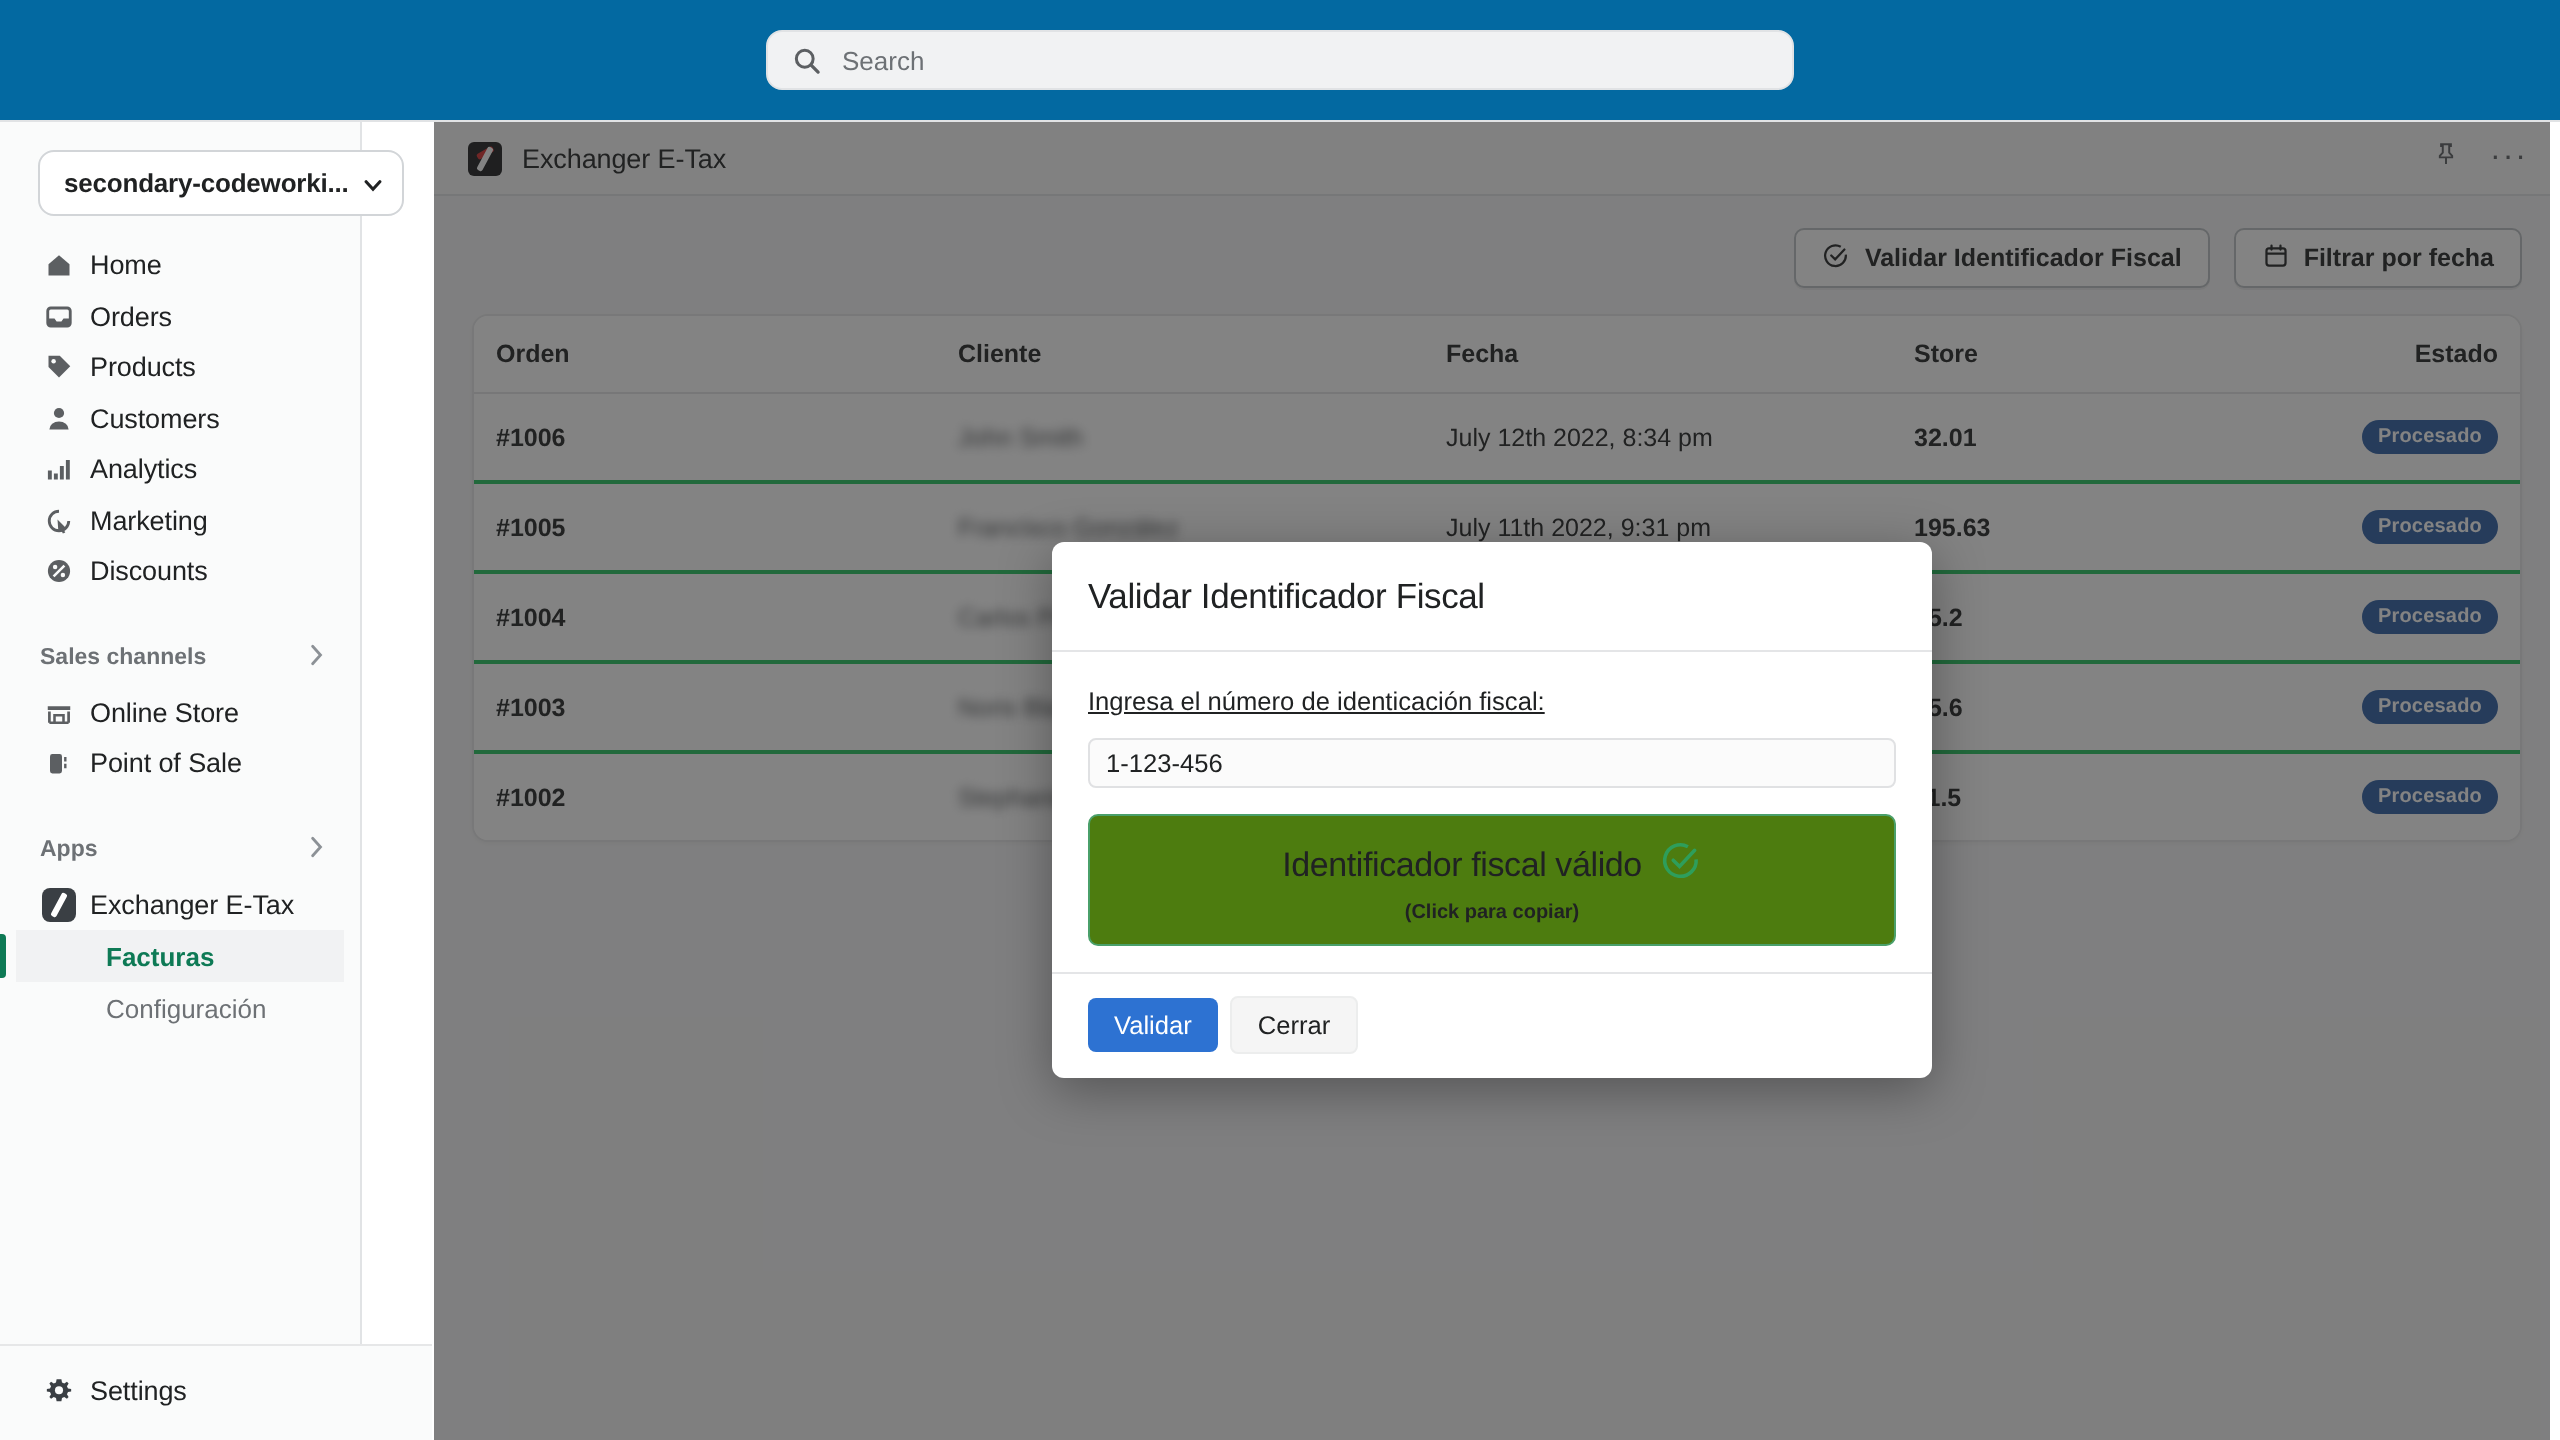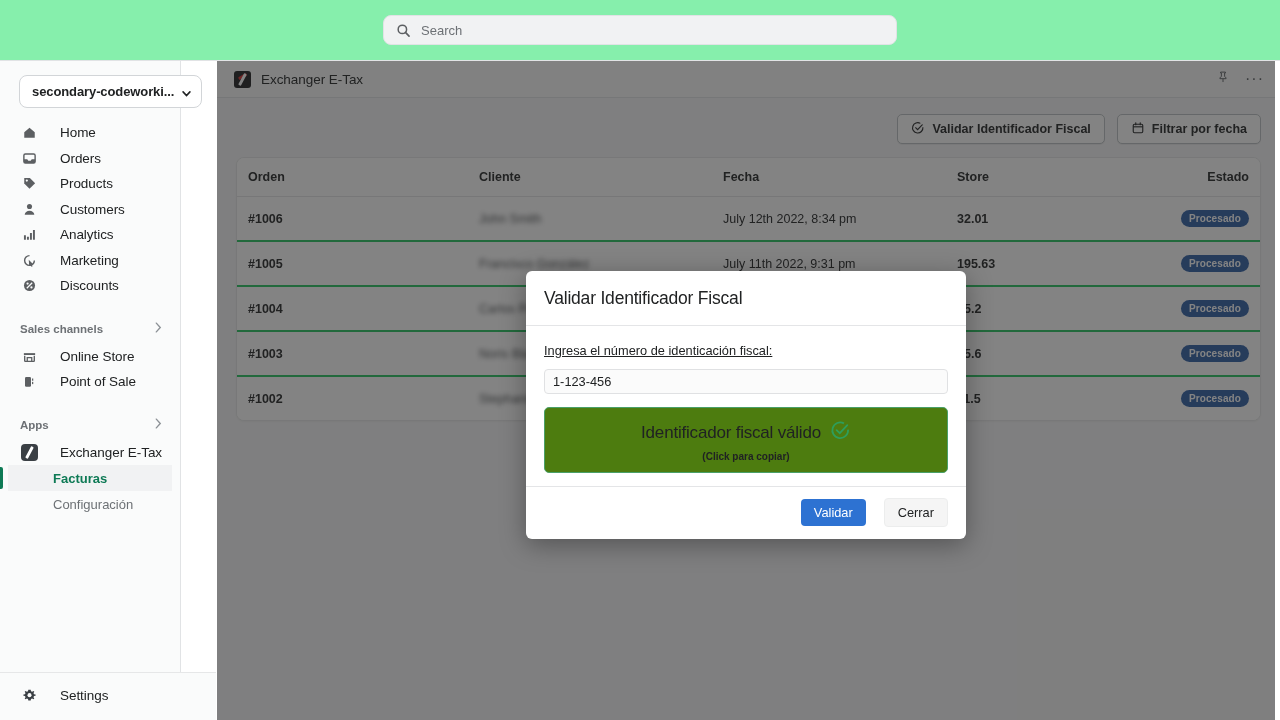--- a/index.html
+++ b/index.html
@@ -6,21 +6,21 @@
   html, body {
     width: 1280px; height: 720px;
     font-family: "Liberation Sans", sans-serif;
     background: #fff; overflow: hidden;
   }
   #app { position: relative; width: 1280px; height: 720px; background: #fff; }
 
   
   .topbar {
     position: absolute; left: 0; top: 0; width: 1280px; height: 61px;
-    background: #86efac; border-bottom: 1px solid #e1e3e5;
+    background: #0369a1; border-bottom: 1px solid #e1e3e5;
     display: flex; align-items: center; justify-content: center;
   }
   .search-box {
     width: 514px; height: 30px; background: #f1f2f3;
     border: 1px solid #e1e3e5; border-radius: 8px;
     display: flex; align-items: center; padding: 0 10px; gap: 9px;
   }
   .search-placeholder { font-size: 13px; color: #6d7175; }
 
   
@@ -30,21 +30,21 @@
   }
   .shop-switch {
     margin: 14px 12px 12px 19px; height: 33px; width: 183px;
     background: #fff; border: 1px solid #d2d5d8; border-radius: 8px;
     display: flex; align-items: center; justify-content: space-between;
     padding: 0 10px 0 12px;
   }
   .shop-name { font-size: 13px; font-weight: bold; color: #202223; letter-spacing: -0.1px; }
   .nav { padding: 0 8px; }
   .nav-item {
-    height: 25.5px; display: flex; align-items: center; gap: 22px;
+    height: 25.5px; display: flex; align-items: center; gap: 7px;
     padding: 0 8px 0 12px; border-radius: 4px; margin-bottom: 0;
     font-size: 13.5px; color: #202223;
   }
   .nav-icon { width: 18px; height: 18px; display: flex; align-items: center; justify-content: center; flex: 0 0 18px; }
   .nav-label { font-size: 13.5px; color: #202223; letter-spacing: -0.05px; }
   .section-head {
     display: flex; align-items: center; justify-content: space-between;
     padding: 0 10px 0 12px; height: 22px; margin-top: 19px; margin-bottom: 4px;
   }
   .section-title { font-size: 11.5px; font-weight: bold; color: #6d7175; }
@@ -167,21 +167,21 @@
     margin-top: 13px; border: 1.5px solid #4aa06a; border-radius: 5px;
     padding: 12px 10px 10px 10px; text-align: center; background: #4d7c0f;
   }
   .valid-main {
     font-size: 17px; color: #202223; letter-spacing: -0.2px;
     display: flex; align-items: center; justify-content: center; gap: 9px;
   }
   .valid-sub { font-size: 10px; font-weight: bold; color: #202223; margin-top: 5px; }
   .modal-foot {
     border-top: 1px solid #e4e5e7; padding: 11px 18px 12px 18px;
-    display: flex; justify-content: flex-end; gap: 18px; align-items: center;
+    display: flex; gap: 6px; align-items: center;
   }
   .btn-primary {
     background: #2d72d2; color: #fff; border: none; border-radius: 4px;
     font-size: 12.8px; padding: 6px 13px; font-family: "Liberation Sans", sans-serif;
   }
   .btn-secondary {
     background: #f5f5f5; color: #202223; border: 1px solid #eceded; border-radius: 4px;
     font-size: 12.8px; padding: 6px 13px; font-family: "Liberation Sans", sans-serif;
   }
 </style>

